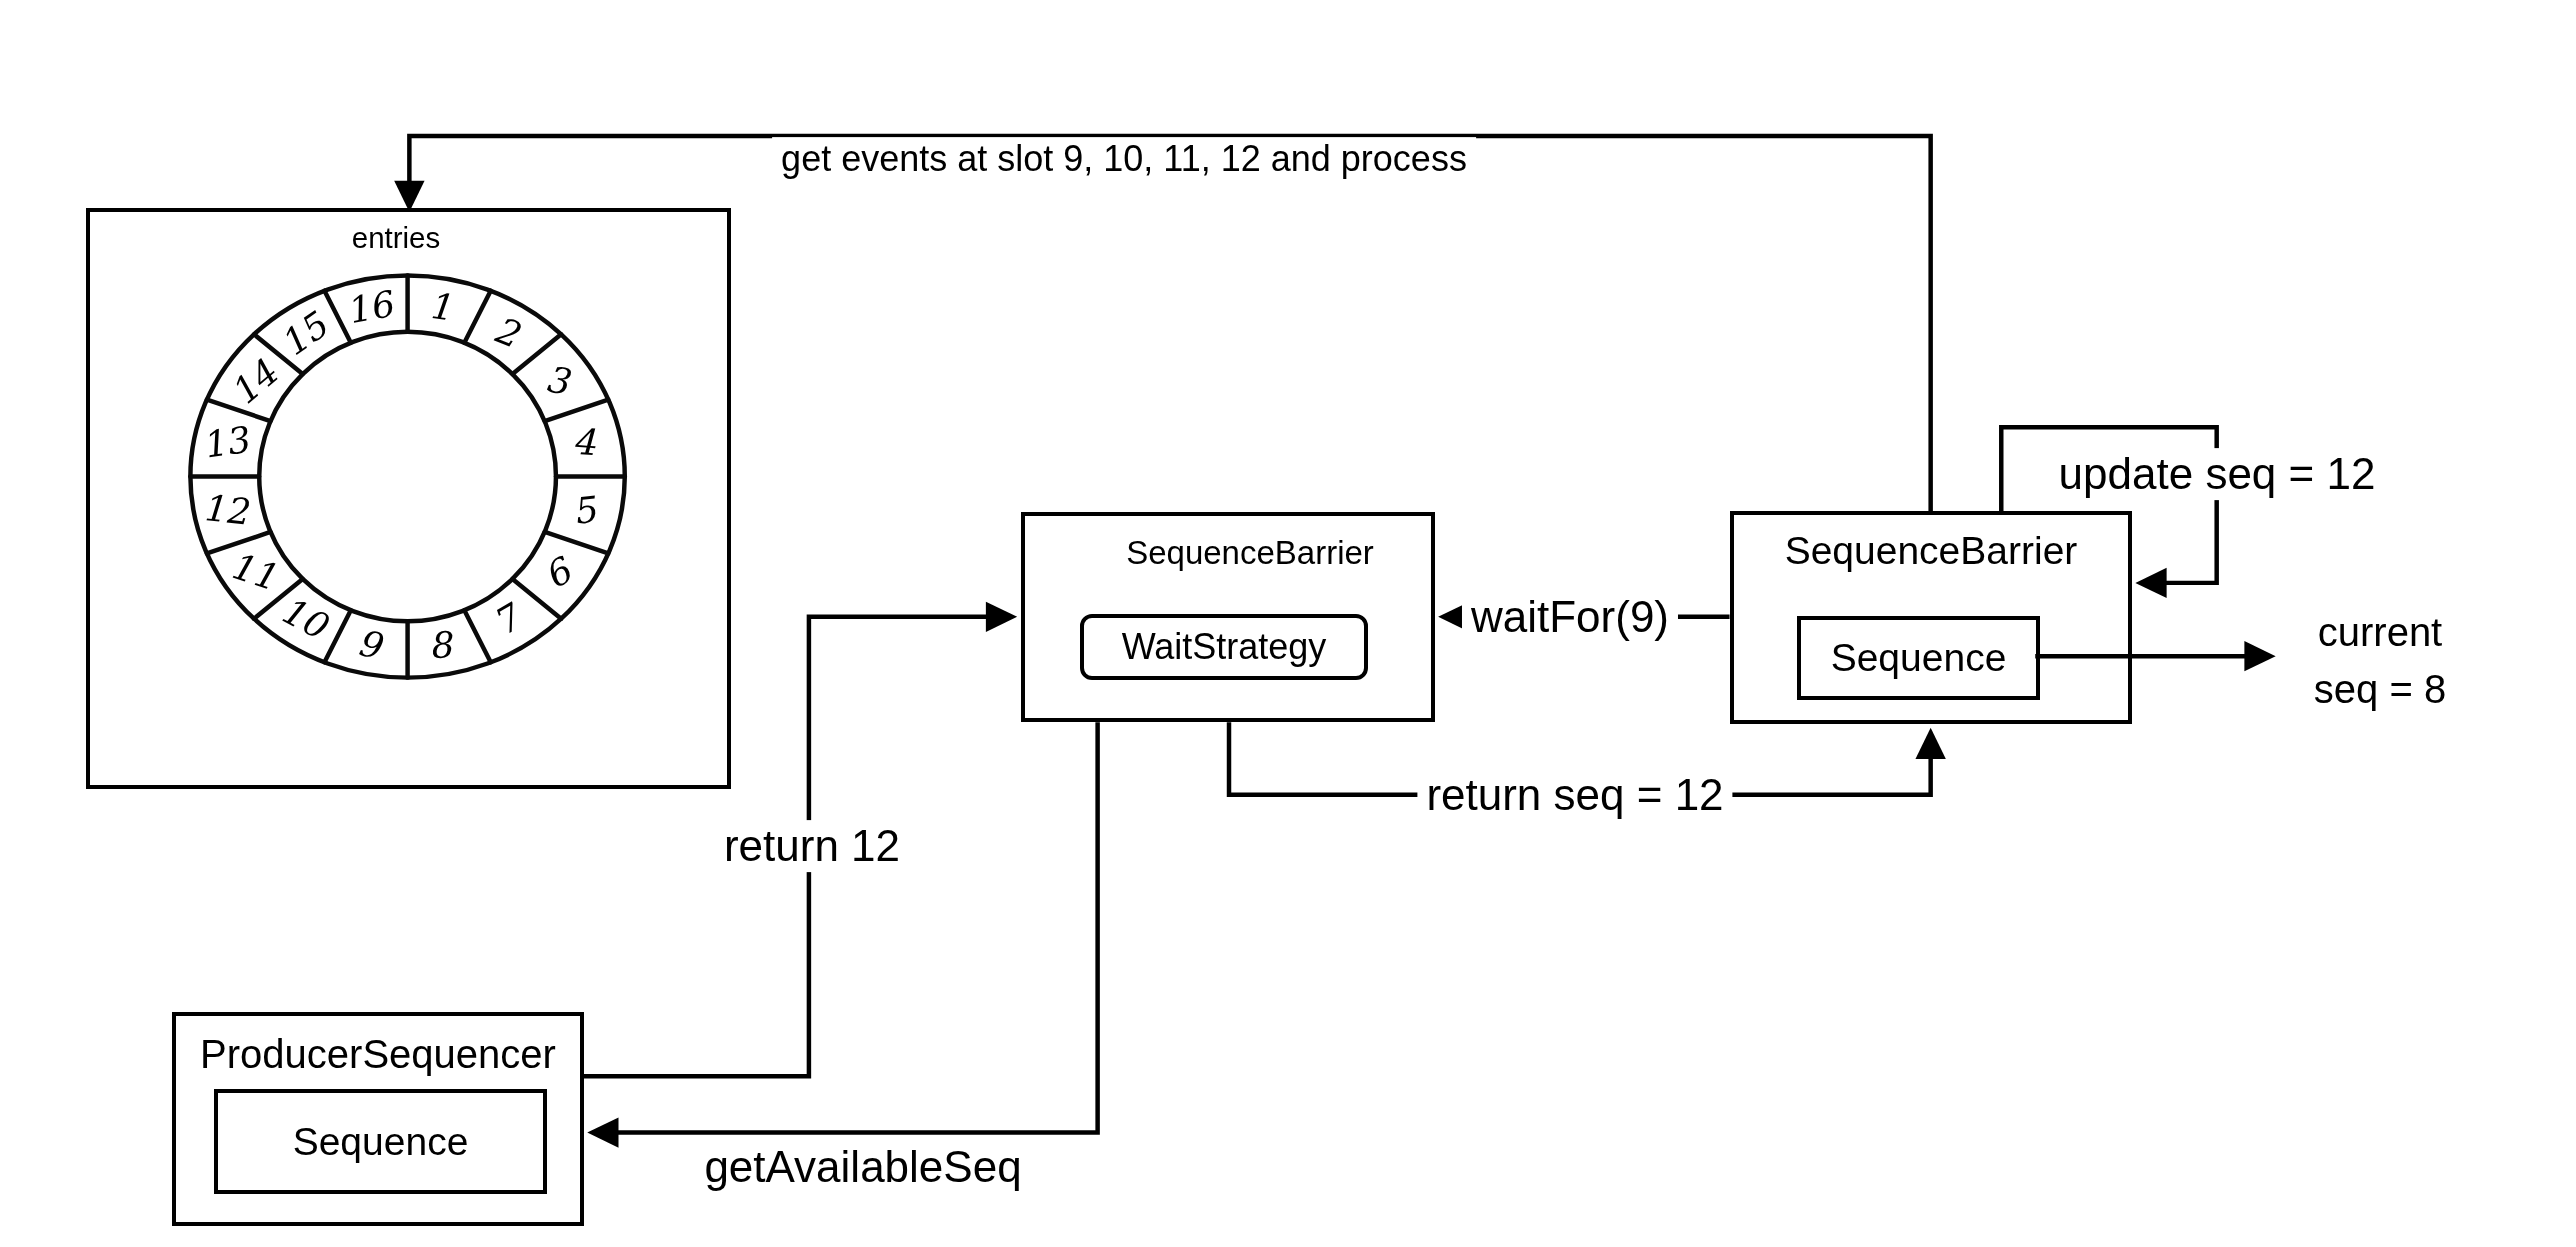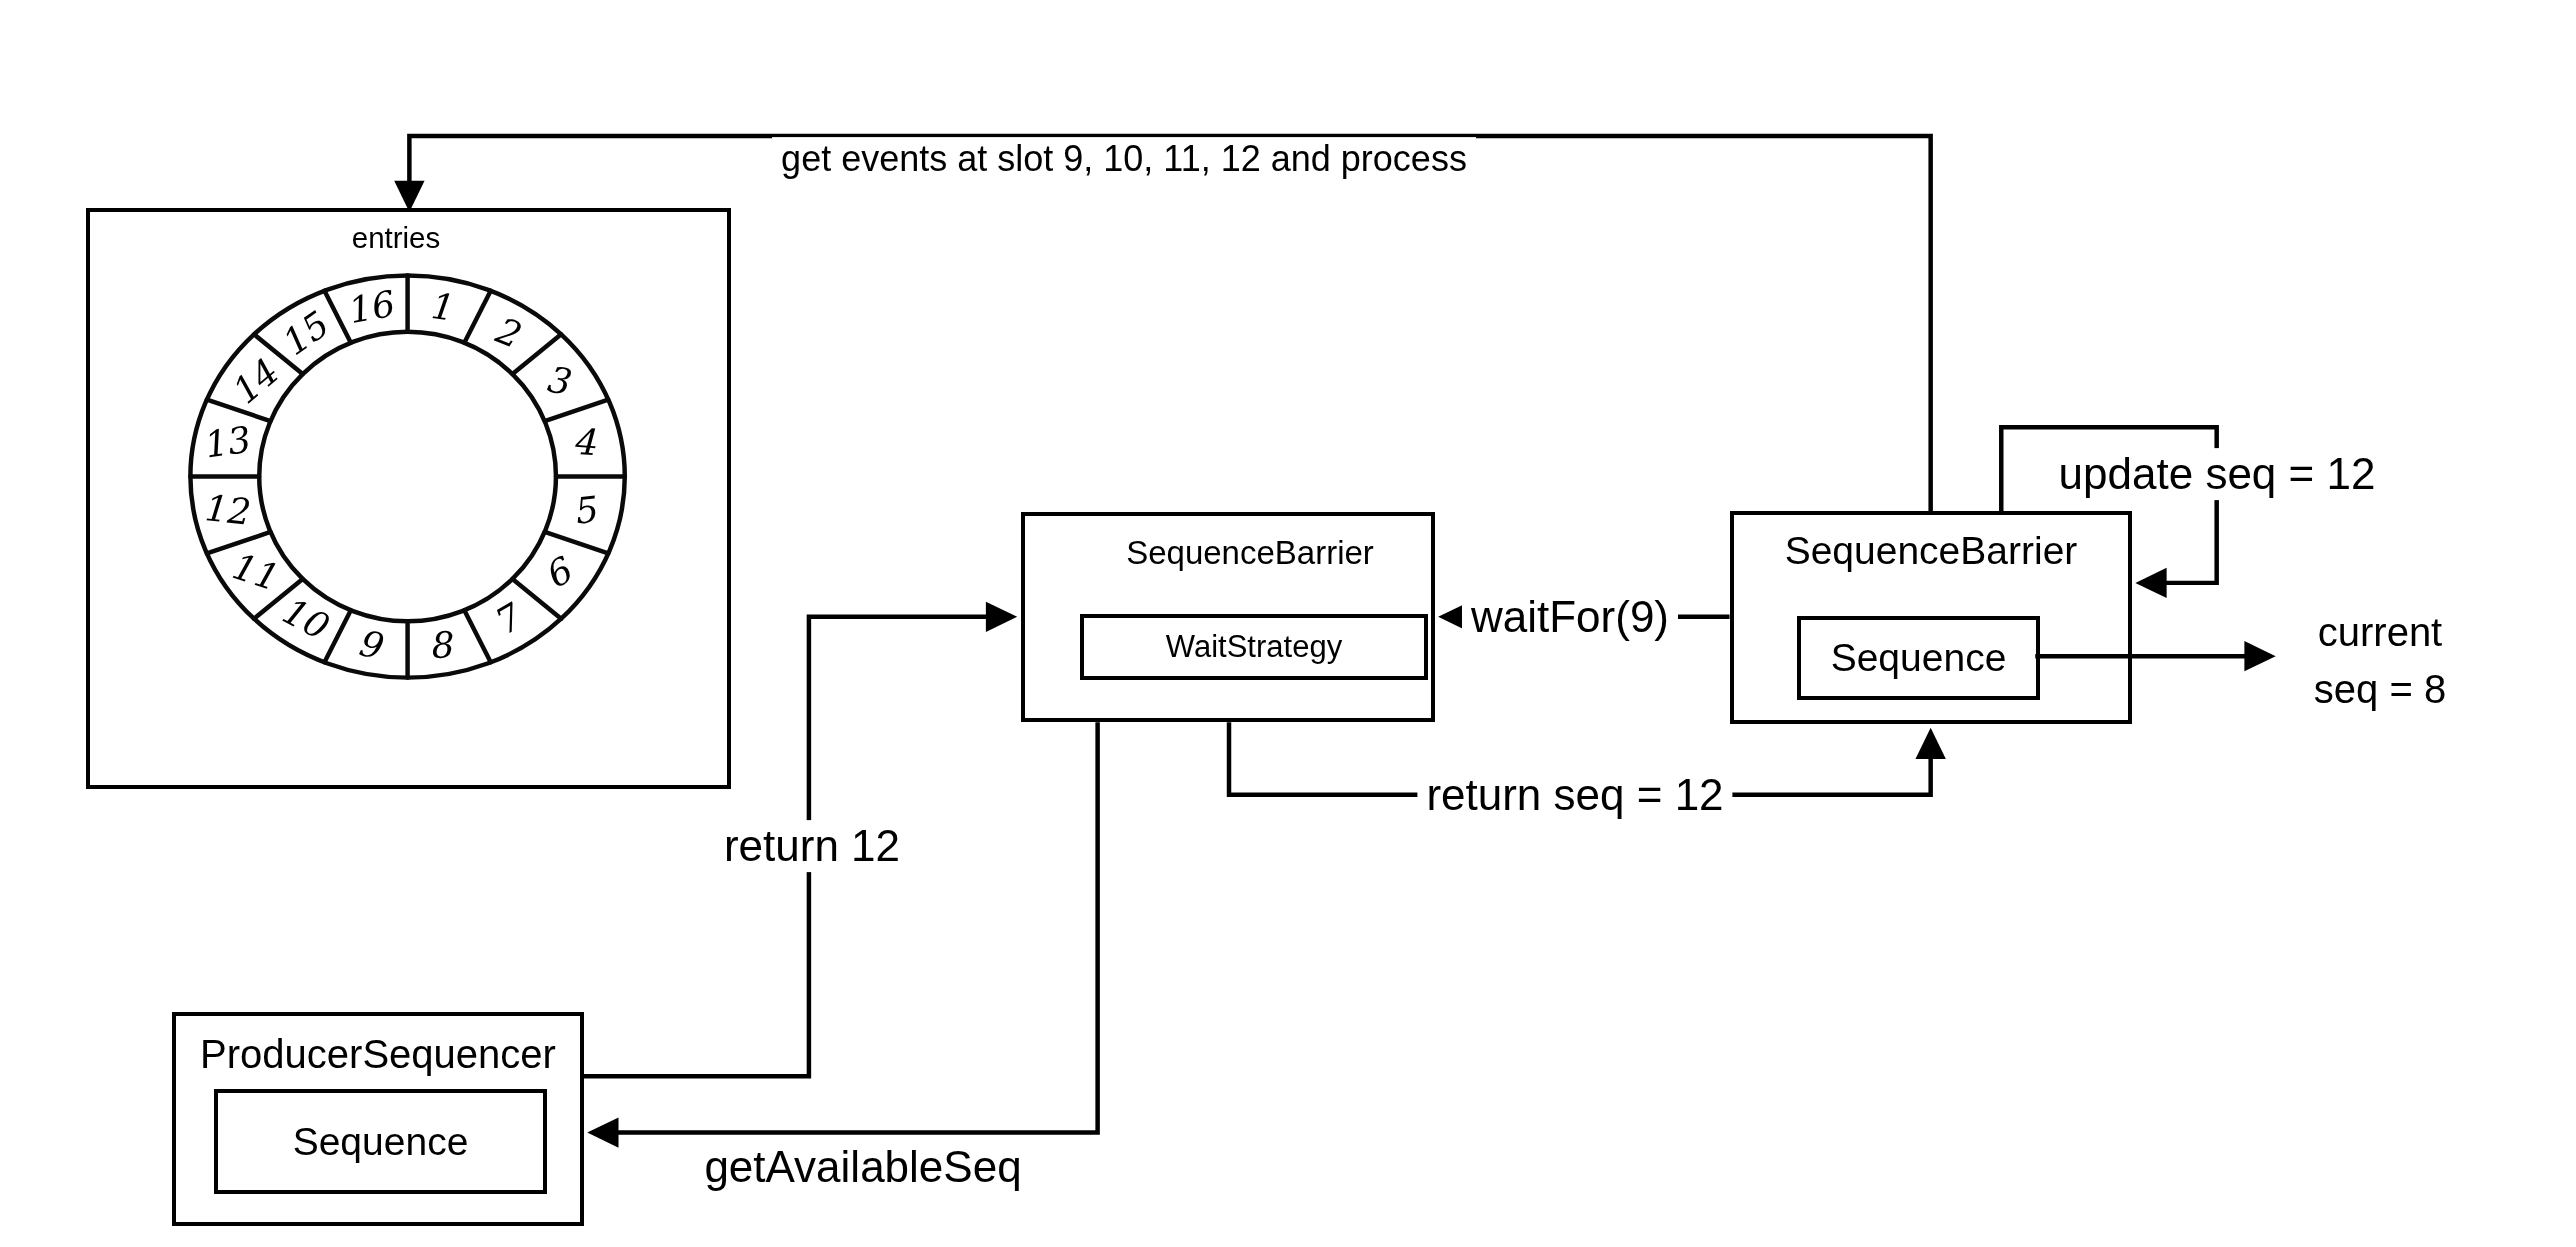--- a/index.html
+++ b/index.html
@@ -7,21 +7,21 @@
           font-family:"Liberation Sans",sans-serif;color:#000;}
   
   .box{position:absolute;border:4.5px solid #000;background:#fff;box-sizing:border-box;z-index:1;}
   .box-title{position:absolute;left:0;right:0;text-align:center;white-space:nowrap;}
   .inner-box{position:absolute;border:4.5px solid #000;background:#fff;box-sizing:border-box;
              display:flex;align-items:center;justify-content:center;white-space:nowrap;}
   
   #ring-square{left:86px;top:208px;width:645px;height:581px;}
   #seq-barrier{left:1021px;top:512px;width:414px;height:210px;}
   #seq-barrier .box-title{top:18px;font-size:33px;padding-left:44px;}
-  #wait-strategy{left:55px;top:98px;width:348px;height:66px;font-size:31px;}
+  #wait-strategy{left:55px;top:98px;width:288px;height:66px;font-size:36px;border-radius:12px;}
   #event-processor{left:1730px;top:511px;width:402px;height:213px;}
   #event-processor .box-title{top:14.3px;font-size:39px;}
   #ep-sequence{left:63px;top:101px;width:243px;height:84px;font-size:39px;}
   #producer-seq{left:172px;top:1012px;width:412px;height:214px;}
   #producer-seq .box-title{top:16px;font-size:40px;}
   #ps-sequence{left:38px;top:73px;width:333px;height:105px;font-size:39px;}
   
   #wires{position:absolute;left:0;top:0;z-index:2;pointer-events:none;}
   #wires path{fill:none;stroke:#000;stroke-width:5px;}
   #wires polygon{fill:#000;stroke:none;}

